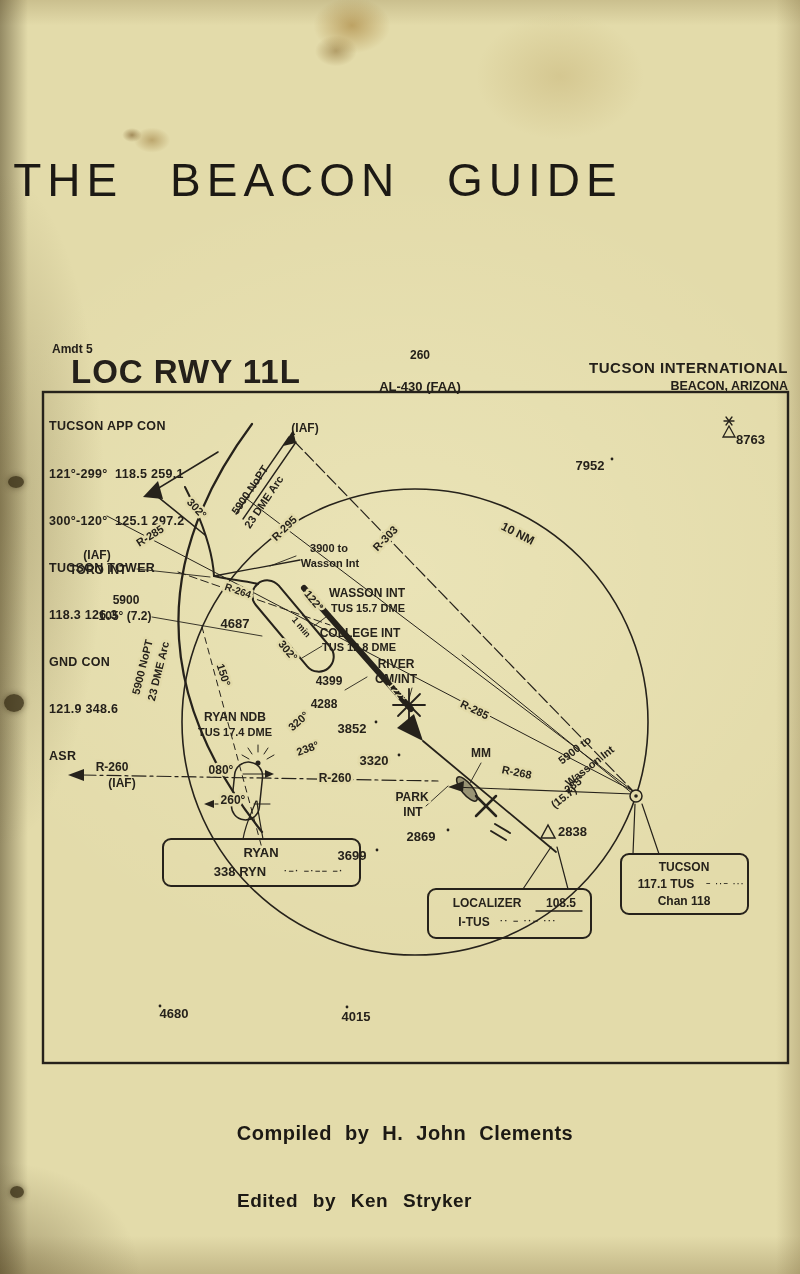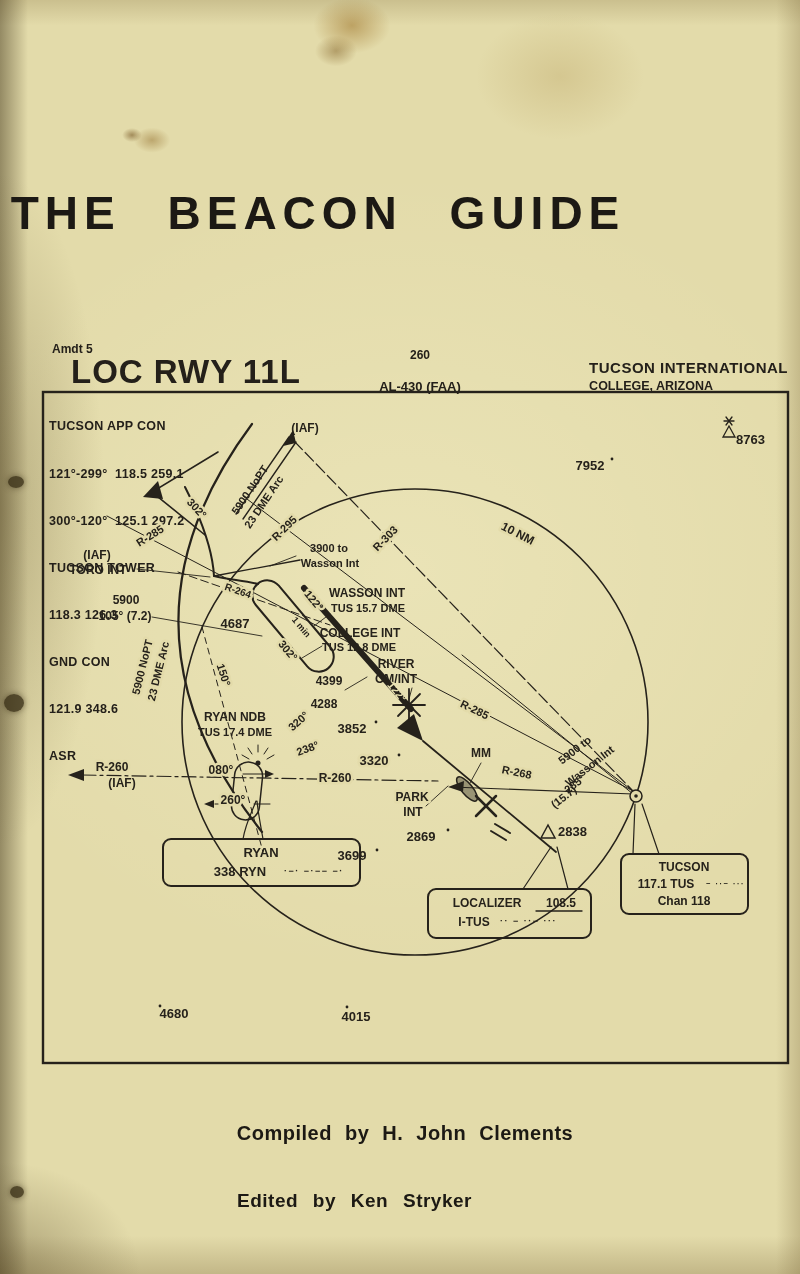--- a/index.html
+++ b/index.html
@@ -17,29 +17,29 @@
       radial-gradient(140px 450px at 0% 40%, rgba(100,85,45,.35), rgba(100,85,45,0) 75%),
       linear-gradient(90deg, rgba(70,58,30,.5), rgba(70,58,30,0) 3.5%),
       linear-gradient(270deg, rgba(120,100,55,.28), rgba(120,100,55,0) 3%),
       linear-gradient(0deg, rgba(120,100,55,.3), rgba(120,100,55,0) 3%),
       linear-gradient(180deg, rgba(130,110,60,.25), rgba(130,110,60,0) 2%),
       radial-gradient(600px 500px at 50% 45%, rgba(255,252,220,.25), rgba(255,252,220,0) 80%);
   }
   .hole{position:absolute;background:rgba(58,47,22,.8);border-radius:50%;box-shadow:0 0 6px rgba(58,47,22,.6);}
   .title{
     position:absolute;left:0;top:153px;width:636px;text-align:center;
-    font-size:46px;font-weight:700;letter-spacing:6px;word-spacing:28px;color:#1c1914;margin-top:33px;
+    font-size:46px;font-weight:400;letter-spacing:6px;word-spacing:28px;color:#1c1914;
   }
   .hdr{position:absolute;font-weight:700;color:#24201a;}
   .hdr-amdt{left:52px;top:342px;font-size:12px;}
   .hdr-proc{left:43px;top:353px;font-size:33px;letter-spacing:1px;margin-left:28px;}
   .hdr-center{left:330px;top:348px;width:180px;text-align:center;}
   .hdr-page{font-size:12px;font-weight:700;}
   .hdr-chartnum{font-size:13px;font-weight:700;margin-top:17px;}
-  .hdr-right{right:12px;top:359px;text-align:left;}
+  .hdr-right{right:12px;top:359px;text-align:right;}
   .hdr-airport{font-size:15px;font-weight:700;letter-spacing:.5px;}
   .hdr-city{font-size:12.5px;font-weight:700;margin-top:3px;}
   .commbox{position:absolute;left:49px;top:388px;font-size:12.5px;font-weight:700;line-height:15.7px;letter-spacing:.3px;white-space:pre;}
   .credit{position:absolute;font-weight:700;color:#1c1914;}
   .credit-1{left:0;top:1122px;width:810px;text-align:center;font-size:20px;word-spacing:7px;letter-spacing:.5px;}
   .credit-2{left:237px;top:1190px;font-size:19px;word-spacing:9px;letter-spacing:.5px;}
   svg.chart-svg{position:absolute;left:0;top:0;}
   svg text{font-family:"Liberation Sans",sans-serif;font-weight:700;fill:#26221b;}
   .t9{font-size:9px}.t10{font-size:10px}.t11{font-size:11px}.t12{font-size:12px}.t13{font-size:13px}
   .morse{font-size:9px;letter-spacing:1.5px}
@@ -58,21 +58,21 @@
   <div class="title">THE BEACON GUIDE</div>
 
   <div class="hdr hdr-amdt">Amdt 5</div>
   <div class="hdr hdr-proc">LOC RWY 11L</div>
   <div class="hdr hdr-center">
     <div class="hdr-page">260</div>
     <div class="hdr-chartnum">AL-430 (FAA)</div>
   </div>
   <div class="hdr hdr-right">
     <div class="hdr-airport">TUCSON INTERNATIONAL</div>
-    <div class="hdr-city">COLLEGE, ARIZONA</div>
+    <div class="hdr-city">BEACON, ARIZONA</div>
   </div>
 
   <div class="commbox">
     <div>TUCSON APP CON</div>
     <div>121°-299°  118.5 259.1</div>
     <div>300°-120°  125.1 297.2</div>
     <div>TUCSON TOWER</div>
     <div>118.3 126.3</div>
     <div>GND CON</div>
     <div>121.9 348.6</div>

